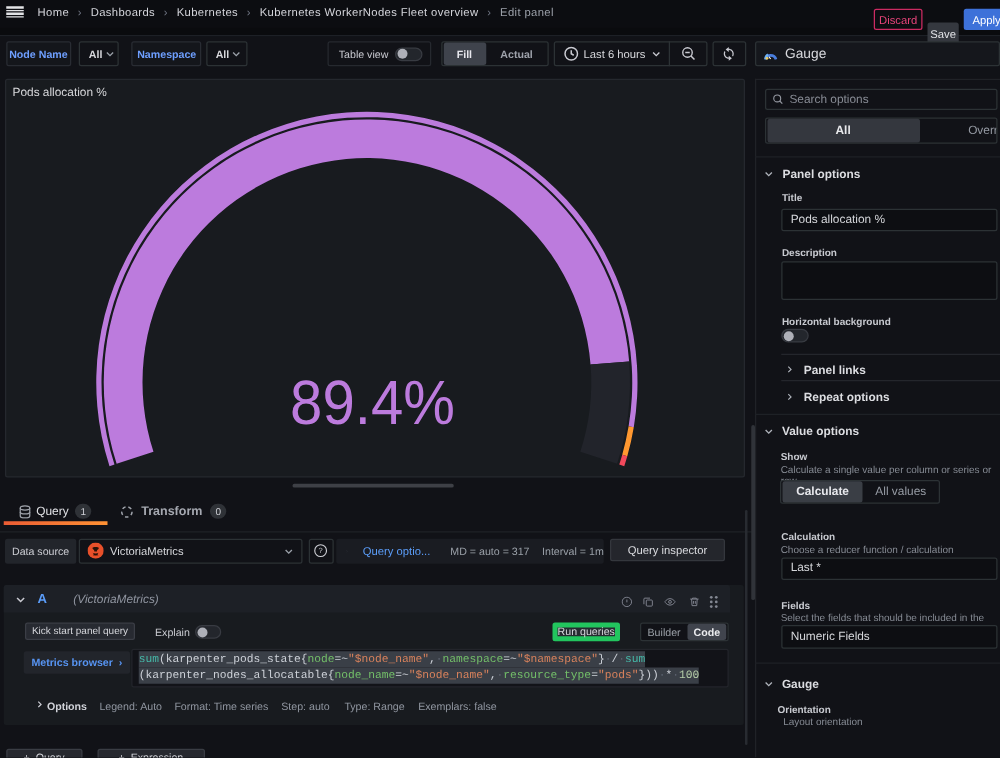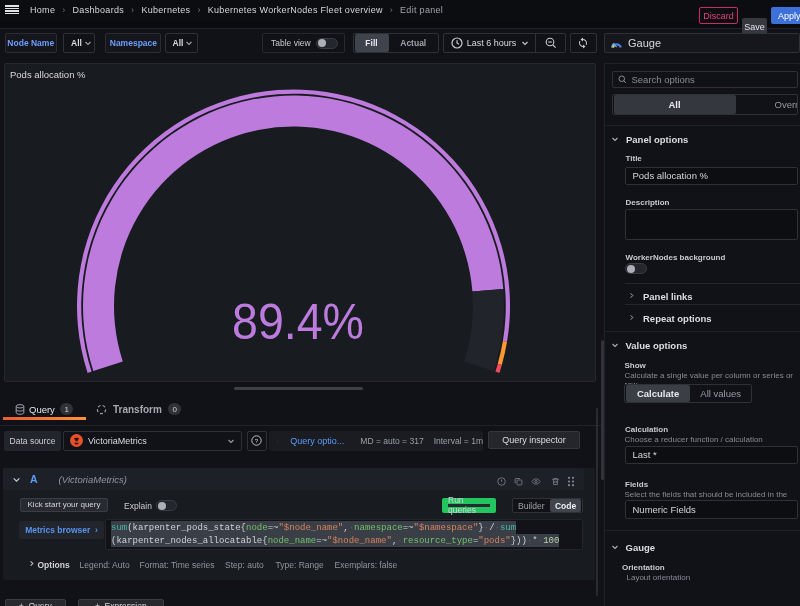--- a/index.html
+++ b/index.html
@@ -174,26 +174,26 @@
     </svg>
 <svg class="abs" style="left:567px;top:476px;" width="8" height="11" viewBox="0 0 8 11" fill="#848893">
       <circle cx="2" cy="1.8" r="1.1"></circle>
       <circle cx="6" cy="1.8" r="1.1"></circle>
       <circle cx="2" cy="5.5" r="1.1"></circle>
       <circle cx="6" cy="5.5" r="1.1"></circle>
       <circle cx="2" cy="9.2" r="1.1"></circle>
       <circle cx="6" cy="9.2" r="1.1"></circle>
     </svg>
 
-<div class="abs flex" style="left:20px;top:498px;width:88px;height:13.5px;background:#272a31;border:1px solid #3b3e46;border-radius:2px;justify-content:center;font-size:8px;font-weight:500;color:#d5d6db;">Kick start your query</div>
+<div class="abs flex" style="left:20px;top:498px;width:88px;height:13.5px;background:#272a31;border:1px solid #3b3e46;border-radius:2px;justify-content:center;font-size:8px;font-weight:500;color:#d5d6db;">Kick start panel query</div>
 <div class="abs" style="left:124px;top:501px;font-size:8.5px;color:#c9cbd1;">Explain</div>
 <div class="abs" style="left:156px;top:500px;width:21px;height:11px;border-radius:6px;background:#23262c;border:1px solid #383b42;">
       <div style="position:absolute;left:1px;top:0.5px;width:8px;height:8px;border-radius:50%;background:#aeb0b8;"></div>
     </div>
-<div class="abs flex" style="left:442px;top:498px;width:54px;height:14.5px;background:#272a31;border:6px solid #22c55e;border-radius:2px;justify-content:center;font-size:8.5px;font-weight:500;color:#d5d6db;">Run queries</div>
+<div class="abs flex" style="left:442px;top:498px;width:54px;height:14.5px;background:#272a31;border:4px solid #22c55e;border-radius:2px;justify-content:center;font-size:8.5px;font-weight:500;color:#d5d6db;text-align:right;">Run queries</div>
 <div class="abs bord" style="left:511.5px;top:498px;width:71.5px;height:15px;padding:0;">
  <div class="flex" style="flex:1;justify-content:center;font-size:8.5px;font-weight:500;color:#9ba0a8;">Builder</div>
  <div class="flex" style="width:31px;height:13px;margin-right:1px;background:#40444d;border-radius:2px;justify-content:center;font-size:8.5px;font-weight:bold;color:#ecedf0;">Code</div>
 </div>
 
 <div class="abs flex" style="left:19px;top:521px;width:85px;height:18px;background:#22252b;border-radius:2px;justify-content:center;font-size:8.5px;font-weight:bold;color:#5794f2;">Metrics browser&nbsp;&nbsp;›</div>
 <div class="abs" style="left:104.5px;top:518.5px;width:478px;height:31px;background:#121318;border:1px solid #23252b;border-radius:2px;"></div>
 <div class="abs" id="code" style="left:111px;top:521.3px;width:470px;font-family:'Liberation Mono',monospace;font-size:9px;line-height:13px;white-space:pre;color:#ced2d9;"><span class="sel"><span class="t">sum</span>(karpenter_pods_state{<span class="g">node</span>=~<span class="o">"$node_name"</span>,<span class="ws">·</span><span class="g">namespace</span>=~<span class="o">"$namespace"</span>}<span class="ws">·</span>/<span class="ws">·</span><span class="t">sum</span></span>
 <span class="sel">(karpenter_nodes_allocatable{<span class="g">node_name</span>=~<span class="o">"$node_name"</span>,<span class="ws">·</span><span class="g">resource_type</span>=<span class="o">"pods"</span>}))<span class="ws">·</span>*<span class="ws">·</span><span class="n">100</span></span></div>
 
@@ -235,21 +235,21 @@
 <div class="abs" style="left:604px;top:124.5px;width:196px;height:1px;background:#1e2126;"></div>
 
 <svg class="abs" style="left:610.5px;top:135px;" width="8" height="8" viewBox="0 0 8 8">
       <path d="M1.5 3 L4 5.5 L6.5 3" stroke="#aeb2ba" stroke-width="1.1" fill="none"></path>
     </svg>
 <div class="abs shead" style="left:626px;top:133.5px;">Panel options</div>
 <div class="abs lbl" style="left:625.5px;top:153.5px;">Title</div>
 <div class="abs inp flex" style="left:624.5px;top:166.5px;width:173px;height:18.5px;padding-left:7px;font-size:9.5px;color:#d5d6da;">Pods allocation %</div>
 <div class="abs lbl" style="left:625.5px;top:197.5px;">Description</div>
 <div class="abs inp" style="left:624.5px;top:209px;width:173px;height:30.5px;"></div>
-<div class="abs lbl" style="left:625.5px;top:252.5px;">WorkerNodes background</div>
+<div class="abs lbl" style="left:625.5px;top:252.5px;">Horizontal background</div>
 <div class="abs" style="left:624.5px;top:263px;width:22px;height:11px;border-radius:6px;background:#23262c;border:1px solid #383b42;">
       <div style="position:absolute;left:1px;top:0.5px;width:8px;height:8px;border-radius:50%;background:#aeb0b8;"></div>
     </div>
 <div class="abs" style="left:625px;top:282.5px;width:175px;height:1px;background:#24262c;"></div>
 <svg class="abs" style="left:628px;top:292px;" width="7" height="7" viewBox="0 0 8 8">
       <path d="M3 1.5 L5.5 4 L3 6.5" stroke="#aeb2ba" stroke-width="1.1" fill="none"></path>
     </svg>
 <div class="abs shead" style="left:643px;top:291px;">Panel links</div>
 <div class="abs" style="left:625px;top:304px;width:175px;height:1px;background:#24262c;"></div>
 <svg class="abs" style="left:628px;top:313.5px;" width="7" height="7" viewBox="0 0 8 8">

